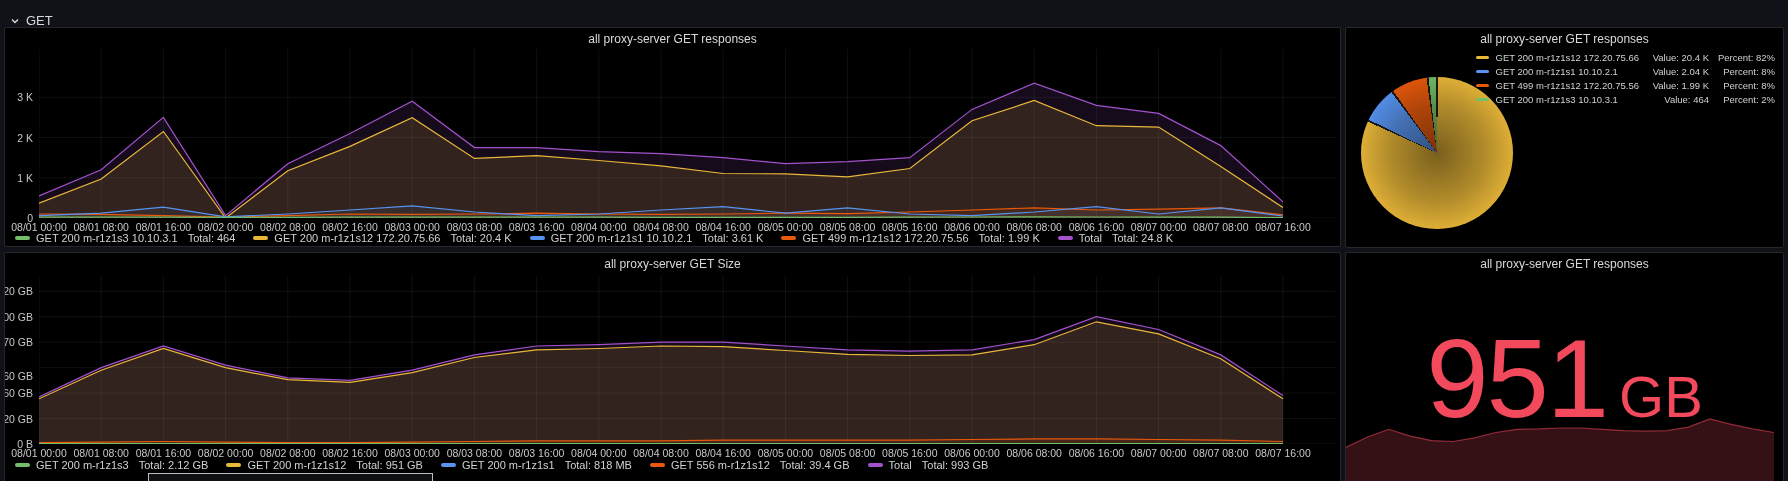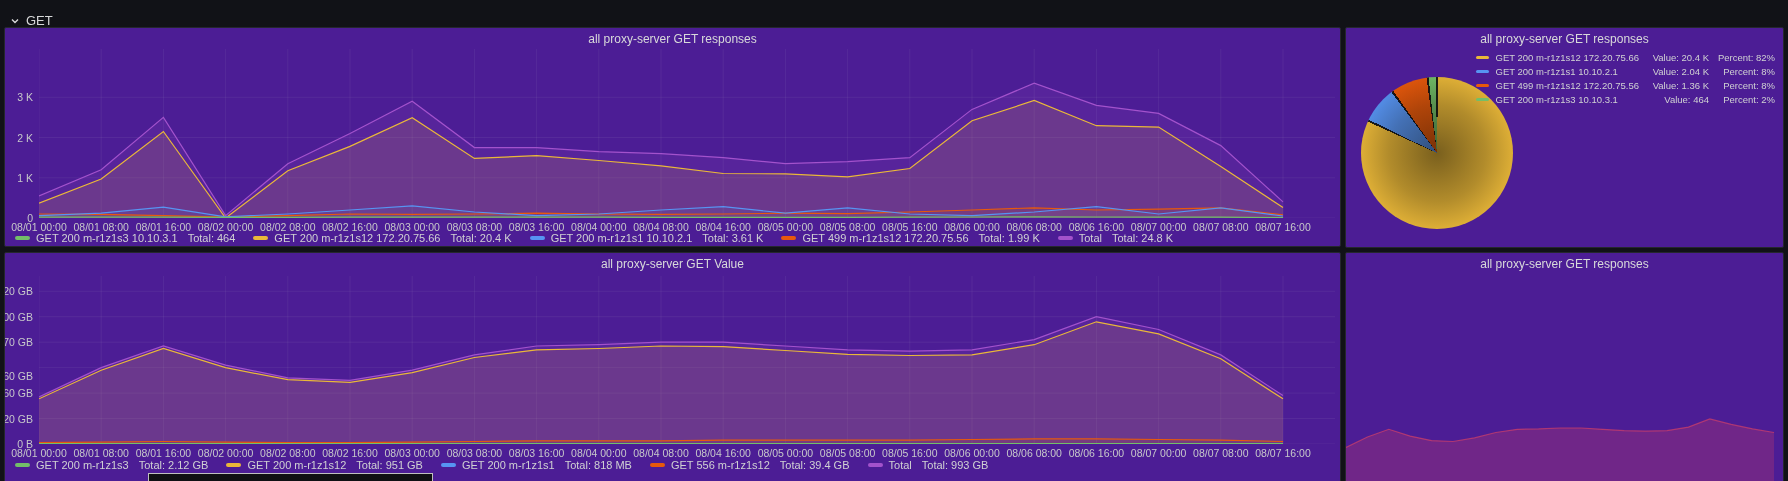--- a/index.html
+++ b/index.html
@@ -2,21 +2,21 @@
 <html><head>
 <meta charset="utf-8">
 <style>
   html,body{margin:0;padding:0;background:#111217;width:1788px;height:481px;overflow:hidden;
     font-family:"Liberation Sans", sans-serif;-webkit-font-smoothing:antialiased;}
   .dashboard{position:relative;width:1788px;height:481px;background:#111217;}
   .row-header{position:absolute;left:0;top:0;width:100%;height:41px;display:flex;align-items:center;
     gap:6px;padding-left:10px;box-sizing:border-box;cursor:pointer;}
   .row-title{color:#d8d9da;font-size:13px;font-weight:500;}
   .chev{width:10px;height:10px;flex:0 0 auto;}
-  .panel{position:absolute;background:#4c1d95;border:1px solid #25272e;border-radius:2px;
+  .panel{position:absolute;background:#000000;border:1px solid #25272e;border-radius:2px;
     box-sizing:border-box;overflow:hidden;}
   .panel-title{position:absolute;left:0;top:4px;width:100%;margin:0;text-align:center;
     font-size:12px;font-weight:500;color:#d8d9da;cursor:pointer;}
   svg.plot{position:absolute;}
   .grid{stroke:rgba(204,204,220,0.08);stroke-width:1;}
   .ylabels{position:absolute;left:0;top:0;width:30px;height:100%;}
   .ylabels .tick{position:absolute;right:2px;text-align:right;white-space:nowrap;}
   .tick{font-size:10.5px;color:#c7c8ca;text-align:center;}
   .xlabels{position:absolute;left:0;width:100%;height:12px;}
   .xlabels .tick{position:absolute;transform:translateX(-50%);white-space:nowrap;}
@@ -168,34 +168,34 @@
         </div>
         <div class="pl-row">
           <i class="dash" style="background: rgb(87, 148, 242);"></i>
           <span class="pl-name">GET 200 m-r1z1s1 10.10.2.1</span>
           <span class="pl-val">Value: 2.04 K</span>
           <span class="pl-pct">Percent: 8%</span>
         </div>
         <div class="pl-row">
           <i class="dash" style="background: rgb(232, 89, 12);"></i>
           <span class="pl-name">GET 499 m-r1z1s12 172.20.75.56</span>
-          <span class="pl-val">Value: 1.36 K</span>
+          <span class="pl-val">Value: 1.99 K</span>
           <span class="pl-pct">Percent: 8%</span>
         </div>
         <div class="pl-row">
           <i class="dash" style="background: rgb(115, 191, 105);"></i>
           <span class="pl-name">GET 200 m-r1z1s3 10.10.3.1</span>
           <span class="pl-val">Value: 464</span>
           <span class="pl-pct">Percent: 2%</span>
         </div>
       </div>
   </section>
 
   <section class="panel" id="panel-size" style="left:4px;top:252px;width:1337px;height:240px">
-    <h2 class="panel-title">all proxy-server GET Value</h2>
+    <h2 class="panel-title">all proxy-server GET Size</h2>
     <div class="ylabels">
         <span class="tick" style="top: 185px;">0 B</span>
         <span class="tick" style="top: 159.545px;">20 GB</span>
         <span class="tick" style="top: 134.091px;">60 GB</span>
         <span class="tick" style="top: 108.636px; margin-top: 8px;">60 GB</span>
         <span class="tick" style="top: 83.1818px;">70 GB</span>
         <span class="tick" style="top: 57.7273px;">100 GB</span>
         <span class="tick" style="top: 32.2727px;">120 GB</span>
       </div>
     <svg class="plot" width="1296" height="168" style="left:34px;top:23px">
@@ -285,20 +285,24 @@
         <span class="legend-item">
           <i class="dash" style="background: rgb(163, 82, 204);"></i>
           <span class="lname">Total</span>
           <span class="ltotal">Total: 993 GB</span>
         </span>
       </div>
   </section>
 
   <section class="panel" id="panel-stat" style="left:1345px;top:252px;width:439px;height:240px">
     <h2 class="panel-title">all proxy-server GET responses</h2>
+    <div class="stat-row">
+      <span class="stat-num">951</span>
+      <span class="stat-unit">GB</span>
+    </div>
     <svg id="sparkline" width="439" height="76">
         <polygon points="0.0,30.4 21.4,20.0 42.8,12.3 64.2,19.1 85.6,23.6 107.0,24.5 128.4,20.9 149.8,15.5 171.2,12.3 192.6,11.9 214.0,11.0 235.4,11.0 256.8,12.3 278.2,13.7 299.6,14.2 321.0,13.7 342.4,10.1 363.8,2.0 385.2,7.4 406.6,11.9 428.0,15.5 428.0,76 0,76" fill="#f2495c" fill-opacity="0.22"></polygon>
         <polyline points="0.0,30.4 21.4,20.0 42.8,12.3 64.2,19.1 85.6,23.6 107.0,24.5 128.4,20.9 149.8,15.5 171.2,12.3 192.6,11.9 214.0,11.0 235.4,11.0 256.8,12.3 278.2,13.7 299.6,14.2 321.0,13.7 342.4,10.1 363.8,2.0 385.2,7.4 406.6,11.9 428.0,15.5" fill="none" stroke="#f2495c" stroke-opacity="0.55" stroke-width="1.2"></polyline>
       </svg>
   </section>
 
   <div class="cropped-tooltip"></div>
 </div>
 
 </body></html>

